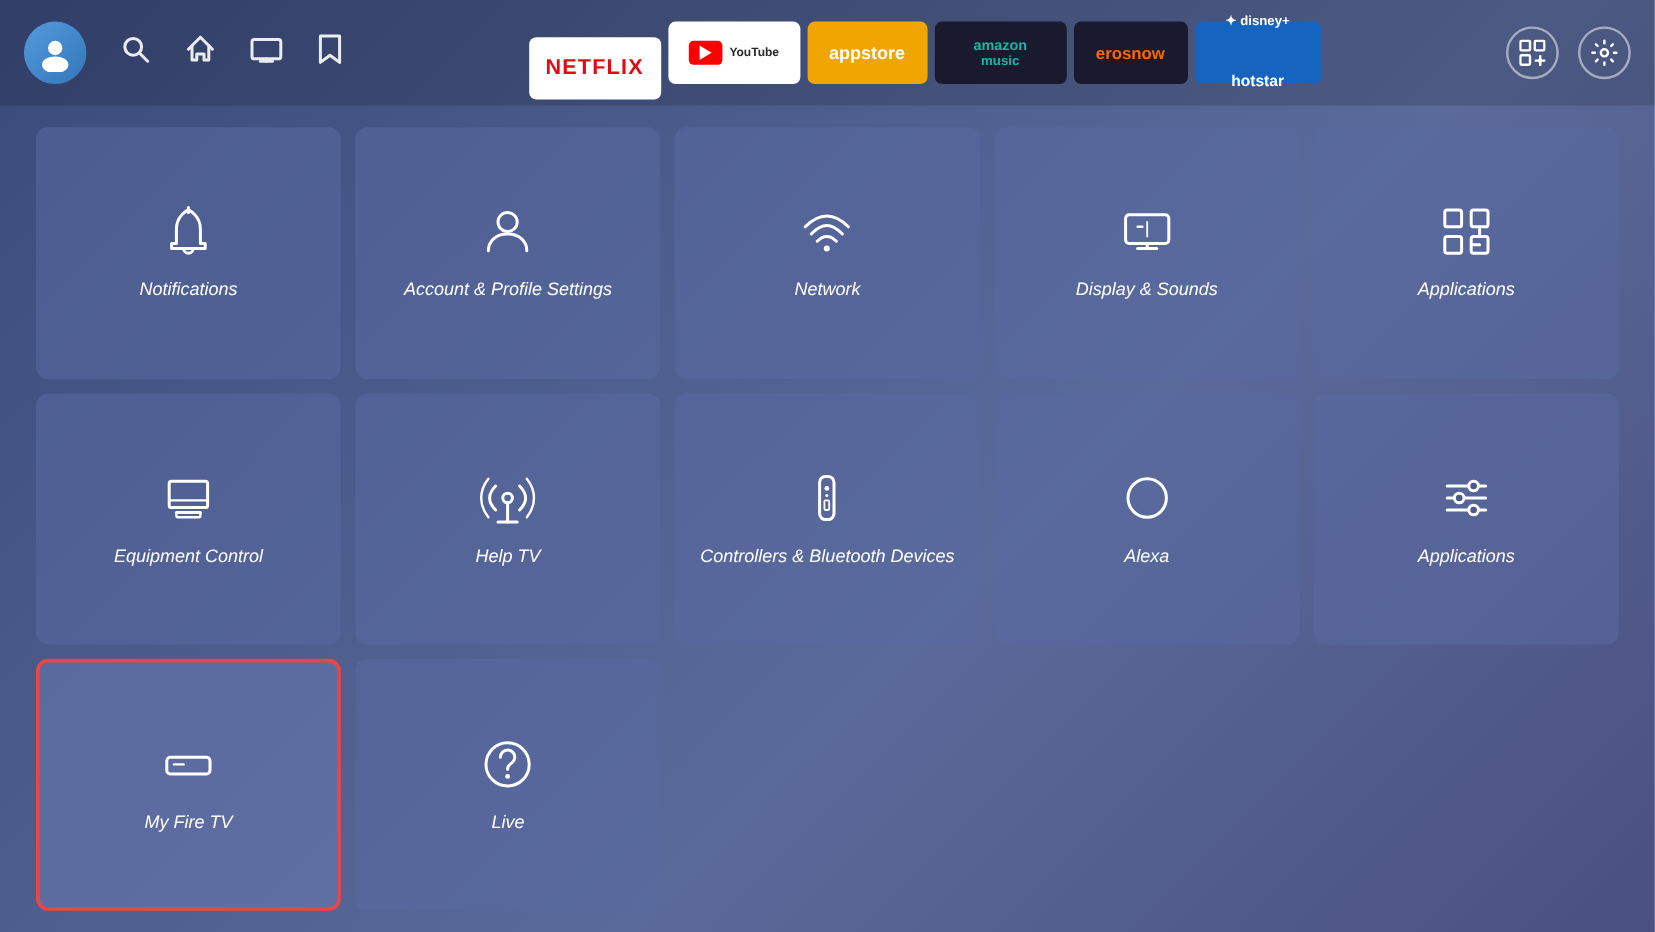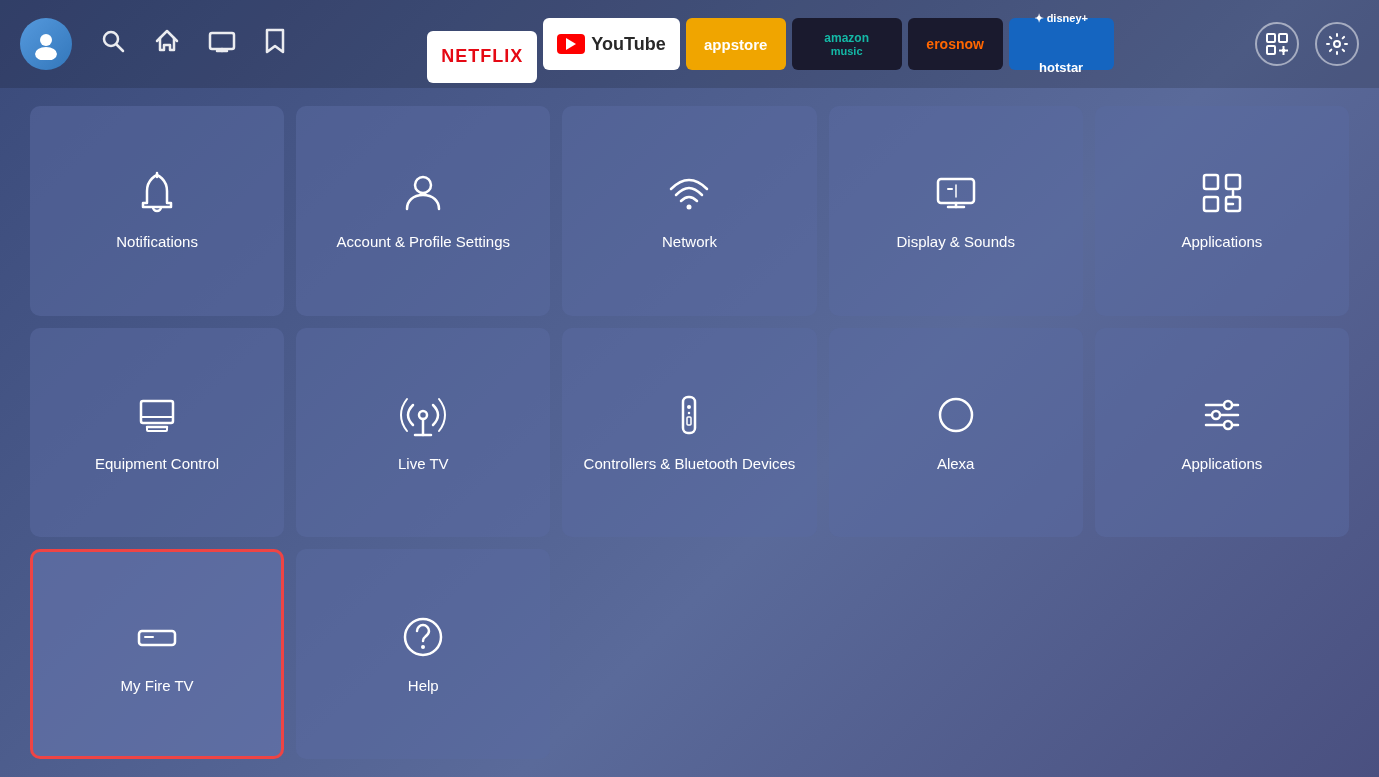--- a/index.html
+++ b/index.html
@@ -173,20 +173,21 @@
       border: 3px solid #ef4444;
       background: rgba(100, 115, 170, 0.65);
     }
 
     .tile-label {
       font-size: 15px;
       color: white;
       text-align: center;
       font-weight: 400;
       line-height: 1.4;
+      font-style: italic;
     }
 
     
     .tile-svg {
       width: 48px;
       height: 48px;
     }
     .tile-svg svg {
       width: 100%;
       height: 100%;
@@ -237,21 +238,21 @@
       </svg>
     </div>
   </div>
 
   <div class="nav-apps">
     <div class="app-btn app-netflix">NETFLIX</div>
     <div class="app-btn app-youtube">
       <div class="yt-icon">
           <div class="yt-triangle"></div>
         </div>
-      <span style="color:#282828; font-weight:600; font-size:18px;">YouTube</span>
+      <span style="color:#282828; font-weight:600; font-size:10px;">YouTube</span>
     </div>
     <div class="app-btn app-appstore">appstore</div>
     <div class="app-btn app-amazonmusic">
       <div class="amazon-music-text">
         <span class="amazon">amazon</span>
         <span class="music">music</span>
       </div>
     </div>
     <div class="app-btn app-erosnow">erosnow</div>
     <div class="app-btn app-hotstar">
@@ -361,21 +362,21 @@
       <svg viewBox="0 0 48 48" fill="none">
         <path d="M24 28V44" stroke="white" stroke-width="2.5" stroke-linecap="round"></path>
         <path d="M16 44H32" stroke="white" stroke-width="2.5" stroke-linecap="round"></path>
         <circle cx="24" cy="24" r="4" stroke="white" stroke-width="2.5"></circle>
         <path d="M14 14C11 17 9 20.5 9 24C9 27.5 11 31 14 34" stroke="white" stroke-width="2.5" stroke-linecap="round"></path>
         <path d="M34 14C37 17 39 20.5 39 24C39 27.5 37 31 34 34" stroke="white" stroke-width="2.5" stroke-linecap="round"></path>
         <path d="M8 8C4 13 2 18 2 24C2 30 4 35 8 40" stroke="white" stroke-width="2" stroke-linecap="round"></path>
         <path d="M40 8C44 13 46 18 46 24C46 30 44 35 40 40" stroke="white" stroke-width="2" stroke-linecap="round"></path>
       </svg>
     </div>
-    <span class="tile-label">Live TV</span>
+    <span class="tile-label">Help TV</span>
   </div>
 
   <div class="tile">
     <div class="tile-svg">
       <svg viewBox="0 0 48 48" fill="none">
         <rect x="18" y="6" width="12" height="36" rx="5" stroke="white" stroke-width="2.5"></rect>
         <circle cx="24" cy="16" r="2" fill="white"></circle>
         <line x1="24" y1="22" x2="24" y2="22" stroke="white" stroke-width="2.5" stroke-linecap="round"></line>
         <rect x="22" y="26" width="4" height="8" rx="1" stroke="white" stroke-width="1.5"></rect>
       </svg>
@@ -418,19 +419,19 @@
 
 
   <div class="tile">
     <div class="tile-svg">
       <svg viewBox="0 0 48 48" fill="none">
         <circle cx="24" cy="24" r="18" stroke="white" stroke-width="2.5"></circle>
         <path d="M18 18C18 14.7 20.7 12 24 12C27.3 12 30 14.7 30 18C30 21 28 22.5 26 24C24.5 25 24 26 24 28" stroke="white" stroke-width="2.5" stroke-linecap="round"></path>
         <circle cx="24" cy="34" r="2" fill="white"></circle>
       </svg>
     </div>
-    <span class="tile-label">Help</span>
+    <span class="tile-label">Live</span>
   </div>
 
   <div class="tile" style="visibility:hidden;"></div>
   <div class="tile" style="visibility:hidden;"></div>
 
 </div>
 
 </body></html>

